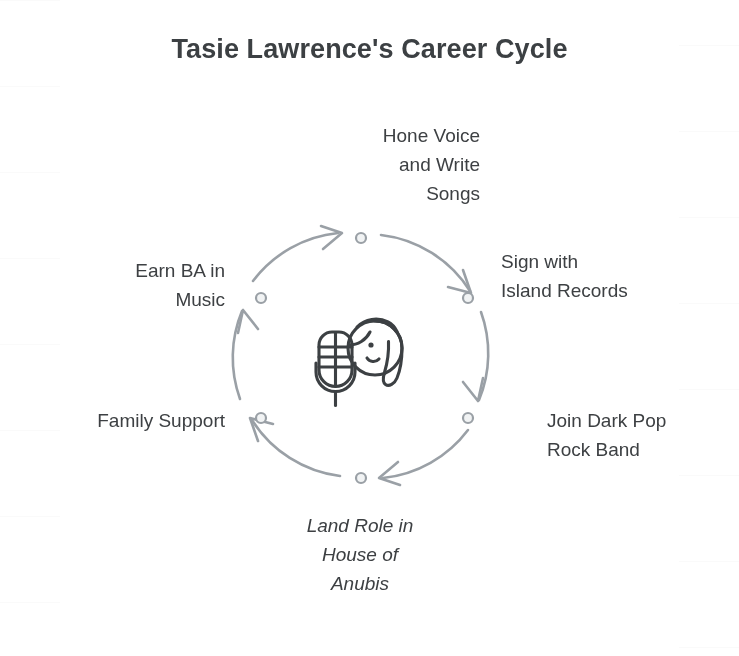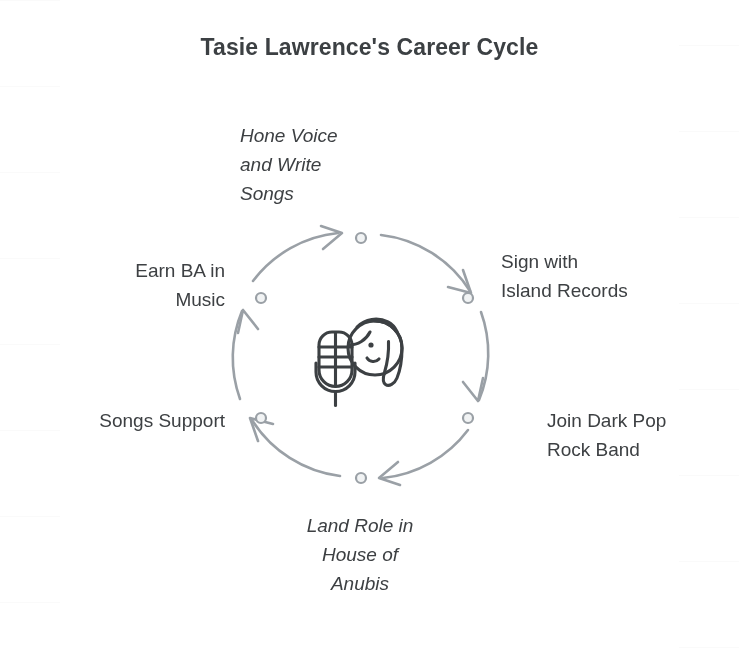--- a/index.html
+++ b/index.html
@@ -33,21 +33,21 @@
   }
   .edge-texture.left  { left: 0; }
   .edge-texture.right { right: 0; background-position: 0 45px; }
 
   .page-title {
     position: absolute;
     top: 34px;
     left: 0;
     width: 739px;
     text-align: center;
-    font-size: 23px;
+    font-size: 27px;
     font-weight: bold;
     letter-spacing: 0.1px;
     color: #3c4043;
   }
 
   .cycle-stage {
     position: absolute;
     left: 0;
     top: 0;
     width: 739px;
@@ -65,22 +65,21 @@
     font-size: 19px;
     line-height: 29px;
     color: #3d4043;
     white-space: pre-line;
   }
 
   .label-top {
     left: 240px;
     top: 121px;
     width: 240px;
-    text-align: left;
-    font-style: italic;
+    text-align: right;
   }
   .label-right-top {
     left: 501px;
     top: 247px;
     width: 220px;
     text-align: left;
   }
   .label-right-bottom {
     left: 501px;
     top: 406px;
@@ -189,17 +188,17 @@
   <div class="node-label label-right-top">Sign with
 Island Records</div>
 
   <div class="node-label label-right-bottom">Join Dark Pop
 Rock Band</div>
 
   <div class="node-label label-bottom">Land Role in
 House of
 Anubis</div>
 
-  <div class="node-label label-left-bottom">Songs Support</div>
+  <div class="node-label label-left-bottom">Family Support</div>
 
   <div class="node-label label-left-top">Earn BA in
 Music</div>
 </div>
 
 </body></html>

